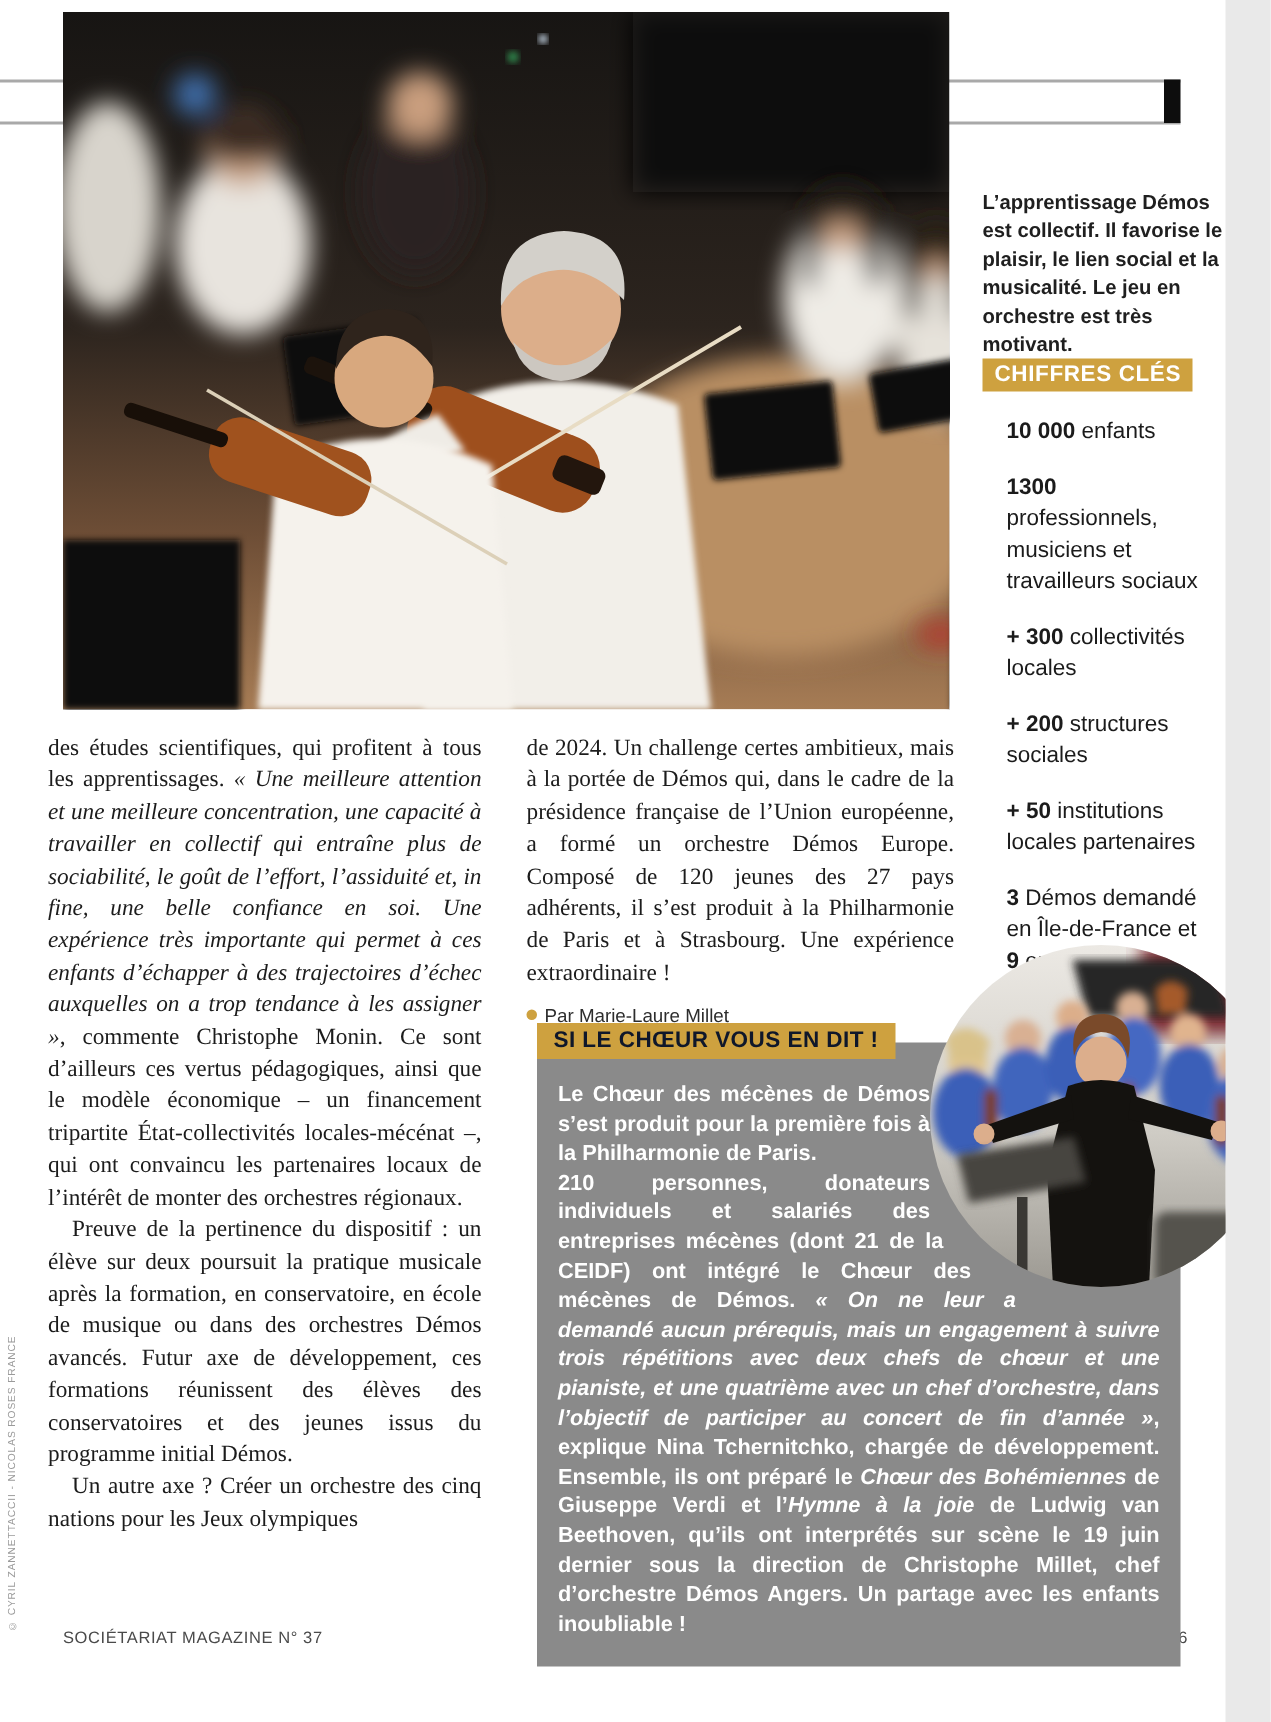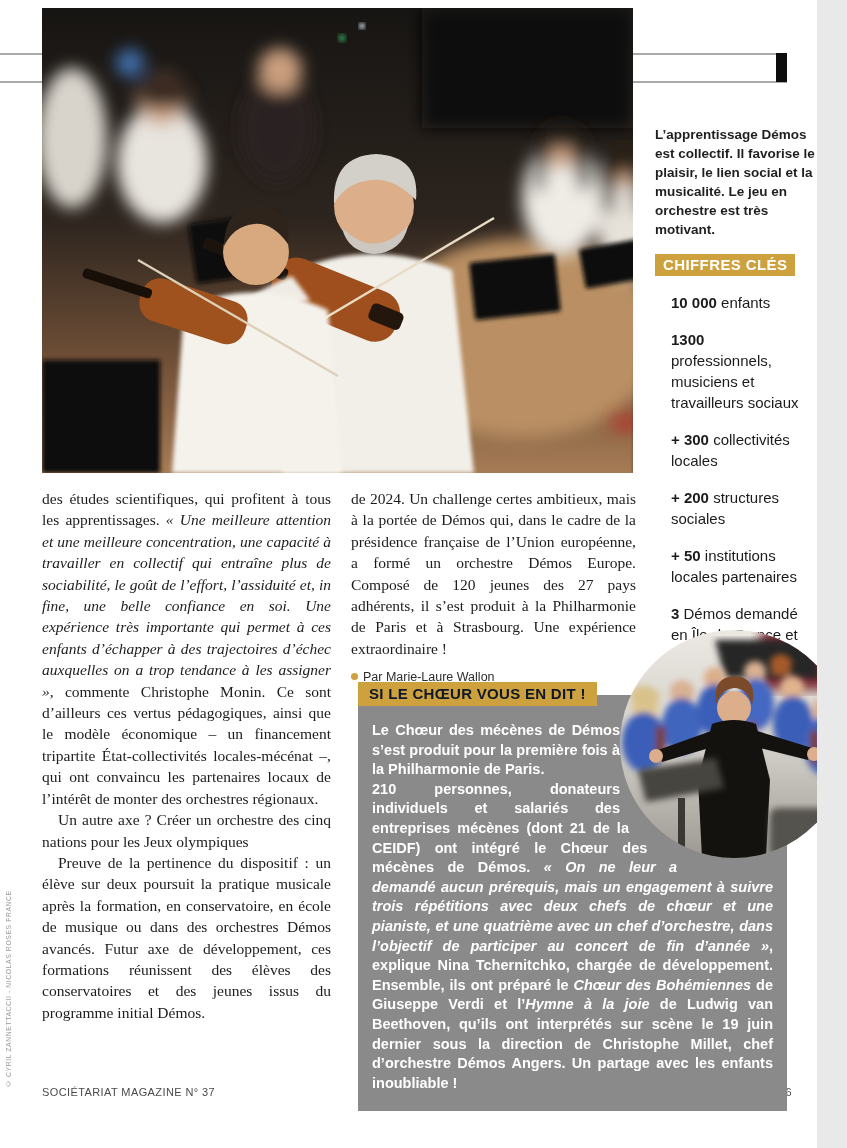--- a/index.html
+++ b/index.html
@@ -6,30 +6,30 @@
   .page{position:relative;width:817px;height:1148px;background:#ffffff;overflow:hidden;
         font-family:"Liberation Sans",sans-serif;color:#1b1b1b;}
   
   .band-line{position:absolute;left:0;height:1.5px;background:#a9a9a9;z-index:1;}
   .band-block{position:absolute;background:#0d0d0d;z-index:1;}
   
   .photo-main{position:absolute;left:42px;top:8px;width:591px;height:465px;z-index:2;overflow:hidden;}
   
   .sidebar{position:absolute;left:655px;top:125px;width:168px;z-index:2;}
   .caption{font-size:13.5px;line-height:19px;font-weight:700;color:#1f1f1f;}
-  .kf-tag{display:inline-block;margin-top:15px;background:#CEA13F;color:#fff;
+  .kf-tag{display:inline-block;background:#CEA13F;color:#fff;
           font-weight:800;font-size:15px;letter-spacing:.4px;padding:2px 8px 3px 8px;}
   .kf-list{margin-top:7px;font-size:15px;line-height:21px;color:#1b1b1b;}
   .fig-line{margin:16px;}
   .bd{font-weight:800;}
   .it{font-style:italic;}
   
   .col{position:absolute;top:488px;z-index:2;font-family:"Liberation Serif","DejaVu Serif",serif;
        font-size:15.5px;line-height:21.4px;text-align:justify;color:#1c1c1c;}
-  .col-left{left:42px;width:289px;}
+  .col-left{left:32px;width:289px;}
   .col-right{left:351px;width:285px;}
   .col p{margin:0;}
   .col p.indent{text-indent:16px;}
   .subhead{font-family:"Liberation Sans",sans-serif;font-weight:800;color:#CEA13F;
            font-size:14.5px;letter-spacing:.2px;margin:10px 0 4px 0;text-align:left;}
   .byline{margin-top:8px;font-family:"Liberation Sans",sans-serif;font-size:12.5px;color:#2d2d2d;text-align:left;}
   .byline .bullet{display:inline-block;width:7px;height:7px;border-radius:50%;background:#CEA13F;
                   margin-right:5px;vertical-align:1px;}
   
   .choir-box{position:absolute;left:358px;top:695px;width:429px;min-height:357px;background:#8A8A8A;
@@ -145,28 +145,28 @@
         <div class="fig-line"><span class="bd">1300</span><span> professionnels, musiciens et travailleurs sociaux</span></div>
         <div class="fig-line"><span class="bd">+ 300</span><span> collectivités locales</span></div>
         <div class="fig-line"><span class="bd">+ 200</span><span> structures sociales</span></div>
         <div class="fig-line"><span class="bd">+ 50</span><span> institutions locales partenaires</span></div>
         <div class="fig-line"><span class="bd">3</span><span> Démos demandé en Île-de-France et </span><span class="bd">9</span><span> en région</span></div>
       </div>
   </div>
 
   <div class="col col-left">
     <p><span>des études scientifiques, qui profitent à tous les apprentissages. </span><span class="it">« Une meilleure attention et une meilleure concentration, une capacité à travailler en collectif qui entraîne plus de sociabilité, le goût de l’effort, l’assiduité et, in fine, une belle confiance en soi. Une expérience très importante qui permet à ces enfants d’échapper à des trajectoires d’échec auxquelles on a trop tendance à les assigner »</span><span>, commente Christophe Monin. Ce sont d’ailleurs ces vertus pédagogiques, ainsi que le modèle économique – un financement tripartite État-collectivités locales-mécénat –, qui ont convaincu les partenaires locaux de l’intérêt de monter des orchestres régionaux.</span></p>
+    <p class="indent"><span>Preuve de la pertinence du dispositif : un élève sur deux poursuit la pratique musicale après la formation, en conservatoire, en école de musique ou dans des orchestres Démos avancés. Futur axe de développement, ces formations réunissent des élèves des conservatoires et des jeunes issus du programme initial Démos.</span></p>
     <p class="indent"><span>Un autre axe ? Créer un orchestre des cinq nations pour les Jeux olympiques</span></p>
-    <p class="indent"><span>Preuve de la pertinence du dispositif : un élève sur deux poursuit la pratique musicale après la formation, en conservatoire, en école de musique ou dans des orchestres Démos avancés. Futur axe de développement, ces formations réunissent des élèves des conservatoires et des jeunes issus du programme initial Démos.</span></p>
   </div>
 
   <div class="col col-right">
     <p><span>de 2024. Un challenge certes ambitieux, mais à la portée de Démos qui, dans le cadre de la présidence française de l’Union européenne, a formé un orchestre Démos Europe. Composé de 120 jeunes des 27 pays adhérents, il s’est produit à la Philharmonie de Paris et à Strasbourg. Une expérience extraordinaire !</span></p>
     <div class="byline">
-      <span class="bullet"></span><span>Par Marie-Laure Wallon</span>
+      <span class="bullet"></span><span>Par Marie-Laure Millet</span>
     </div>
   </div>
 
   <div class="choir-box">
     <div class="choir-tag">SI LE CHŒUR VOUS EN DIT !</div>
     <div class="choir-body">
       <span class="circle-spacer"></span><span><span>Le Chœur des mécènes de Démos s’est produit pour la première fois à la Philharmonie de Paris.</span><br><span>210 personnes, donateurs individuels et salariés des entreprises mécènes (dont 21 de la CEIDF) ont intégré le Chœur des mécènes de Démos. </span><span class="it">« On ne leur a demandé aucun prérequis, mais un engagement à suivre trois répétitions avec deux chefs de chœur et une pianiste, et une quatrième avec un chef d’orchestre, dans l’objectif de participer au concert de fin d’année »</span><span>, explique Nina Tchernitchko, chargée de développement. Ensemble, ils ont préparé le </span><span class="it">Chœur des Bohémiennes</span><span> de Giuseppe Verdi et l’</span><span class="it">Hymne à la joie</span><span> de Ludwig van Beethoven, qu’ils ont interprétés sur scène le 19 juin dernier sous la direction de Christophe Millet, chef d’orchestre Démos Angers. Un partage avec les enfants inoubliable !</span></span>
     </div>
   </div>
 

